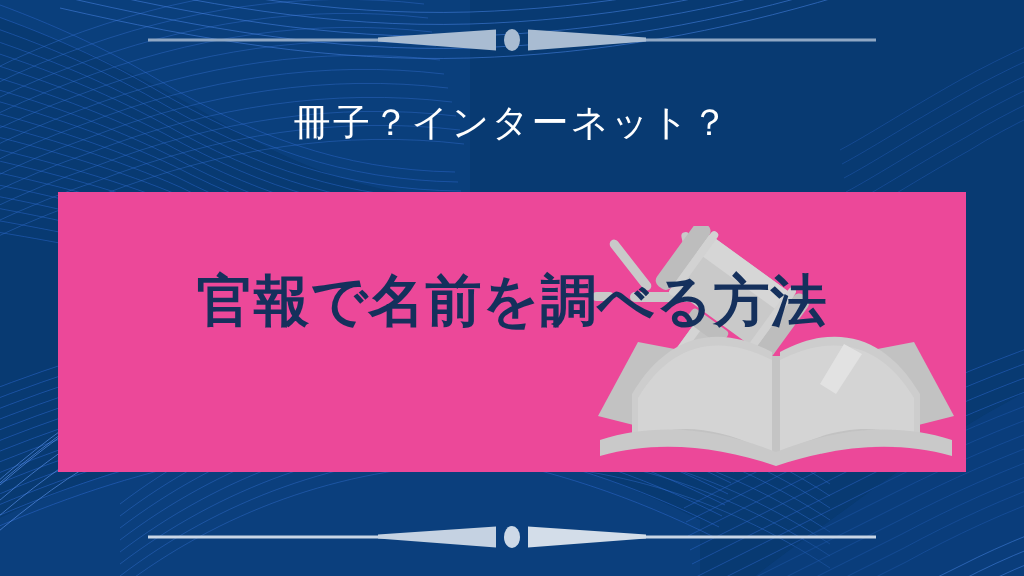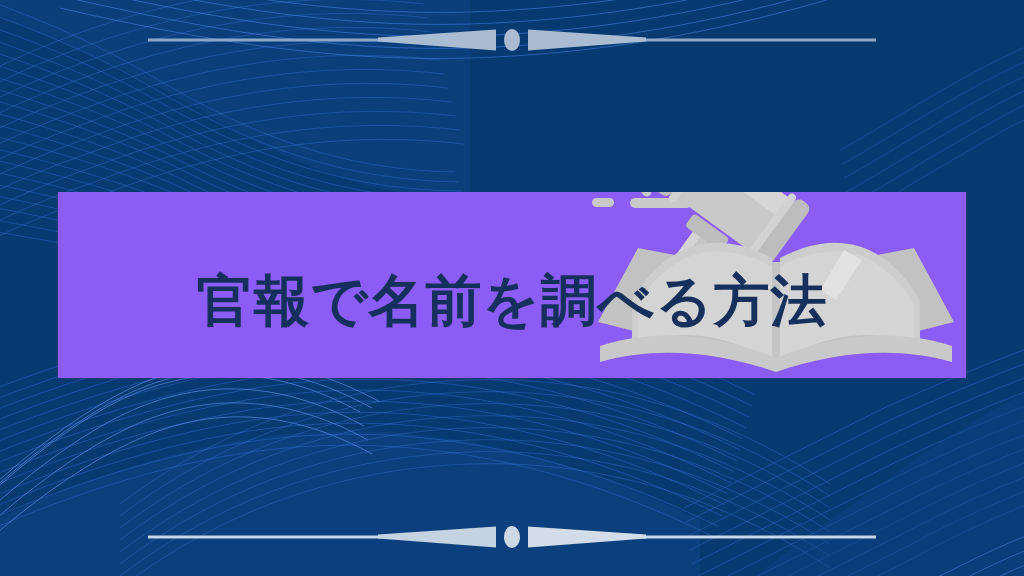--- a/index.html
+++ b/index.html
@@ -51,22 +51,22 @@
     font-weight:400;
     white-space:nowrap;
   }
 
   
   .card {
     position:absolute;
     left:58px;
     top:192px;
     width:908px;
-    height:186px;
-    background:#8b5cf6;
+    height:280px;
+    background:#ec4899;
     overflow:hidden;
   }
 
   
   .illustration {
     position:absolute;
     right:0;
     bottom:0;
     width:380px;
     height:246px;
@@ -254,20 +254,21 @@
 
       <path d="M 340 3 L 340 3 L 228 11 L 228 11 L 340 3 Z" fill="none"></path>
       <path d="M 348 2.5 L 348 23.5 L 230 14.5 L 230 10.5 Z" fill="#a9bcd2"></path>
 
       <path d="M 380 2.5 L 380 23.5 L 498 14.5 L 498 10.5 Z" fill="#a9bcd2"></path>
 
       <ellipse cx="364" cy="13" rx="8" ry="11" fill="#a9bcd2"></ellipse>
     </svg>
   </div>
 
+  <div class="subtitle">冊子？インターネット？</div>
 
   <div class="card">
 
     <div class="illustration">
       <svg viewBox="0 0 380 246" xmlns="http://www.w3.org/2000/svg" aria-hidden="true">
 
         <g fill="#c9c9c9">
           <rect x="40" y="8" width="9" height="62" rx="4.5" transform="rotate(-38 44.5 39)"></rect>
           <rect x="96" y="6" width="8" height="14" rx="4" transform="rotate(-12 100 13)"></rect>
           <rect x="100" y="28" width="9" height="20" rx="4.5" transform="rotate(-12 104.5 38)"></rect>

